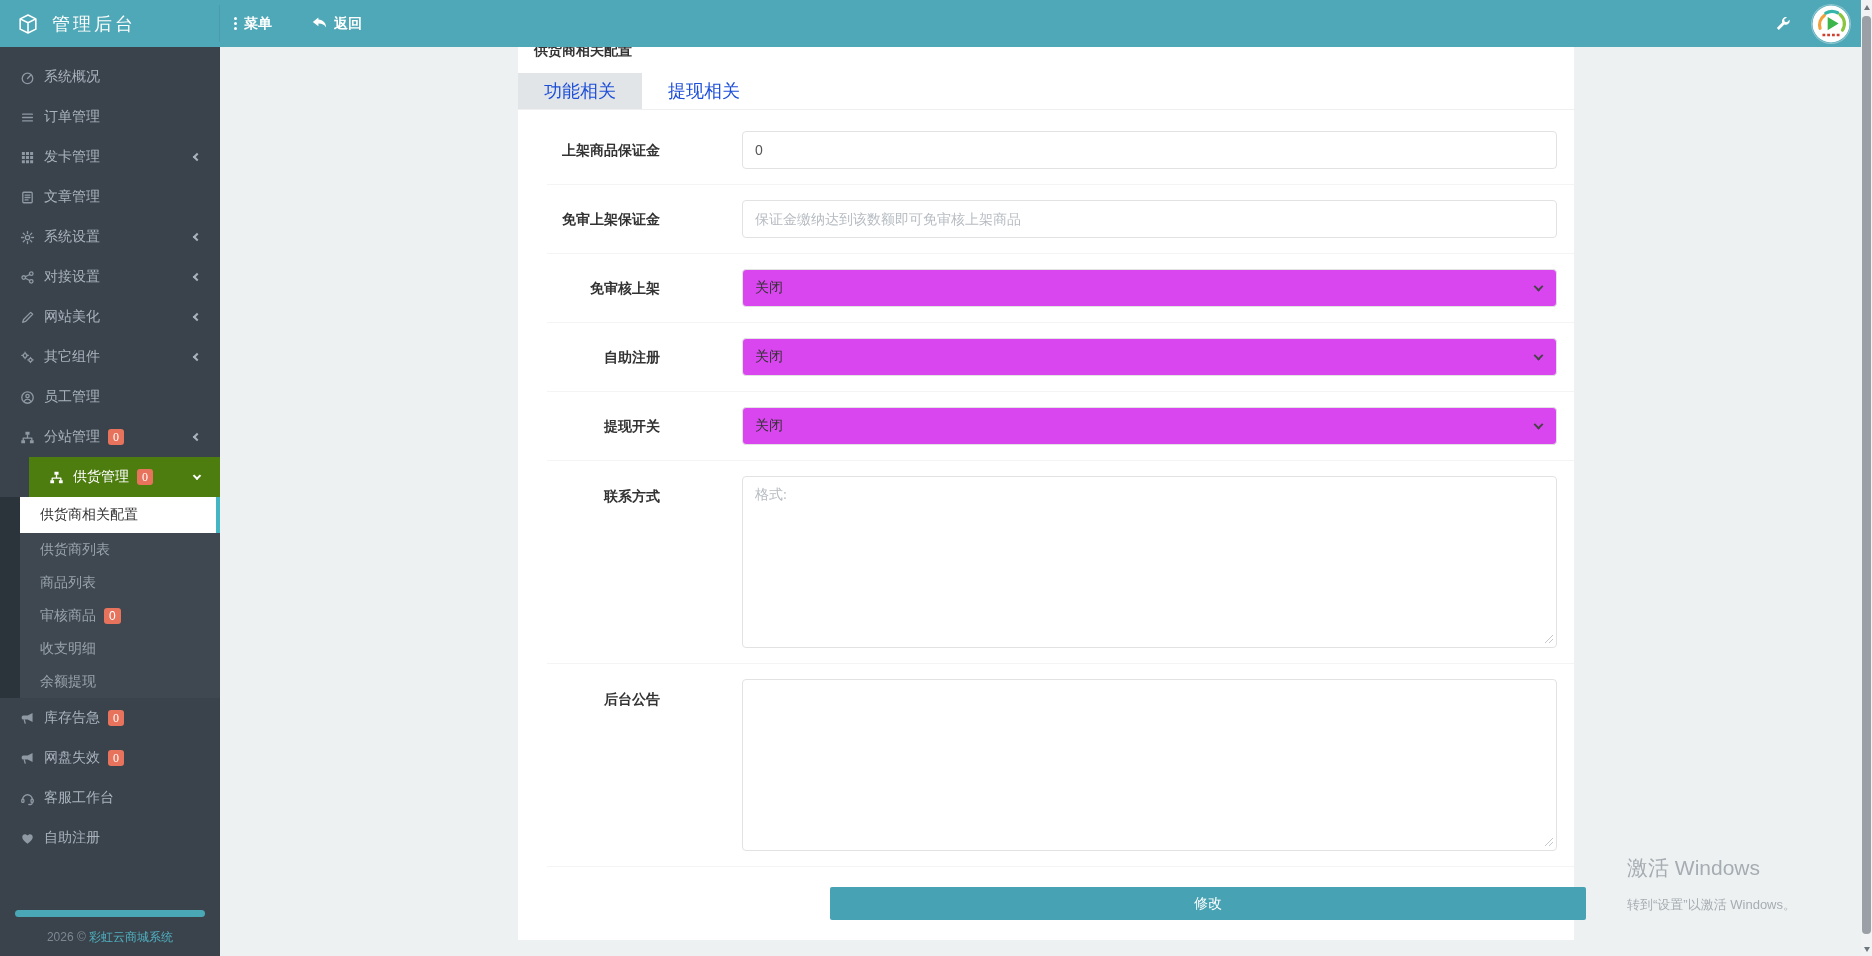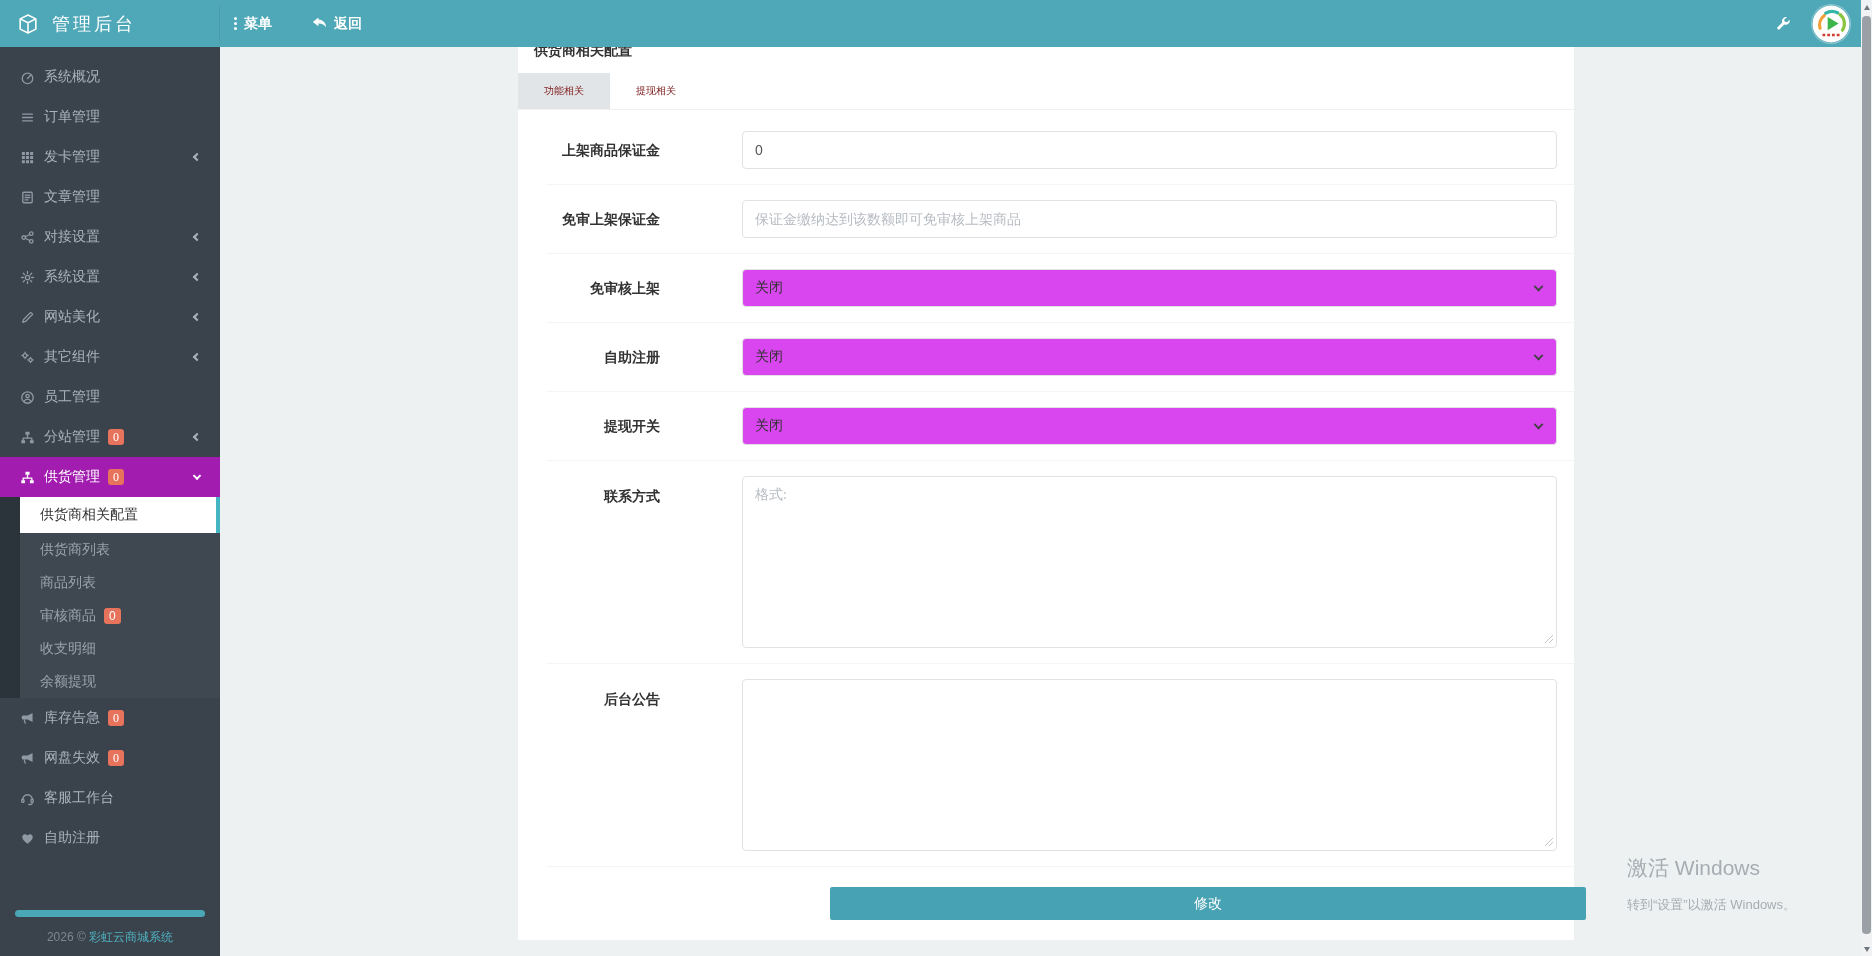--- a/index.html
+++ b/index.html
@@ -23,21 +23,21 @@
     box-shadow:0 0 0 1px rgba(255,255,255,.35); }
 
   
   .sidebar { position:fixed; top:47px; left:0; bottom:0; width:220px; background:#3a434c;
     z-index:40; overflow:hidden; }
   .menu { padding-top:10px; }
   .side-item { height:40px; display:flex; align-items:center; padding:0 14px 0 19px;
     color:#a9b3bd; font-size:14px; cursor:pointer; position:relative;font-family:Liberation Serif, serif; }
   .side-item .ic { width:16px; display:flex; justify-content:center; color:#8e99a3; }
   .side-label { margin-left:9px; }
-  .side-item.expanded { background:#a21caf; color:#fff; }
+  .side-item.expanded { background:#4d7c0f; color:#fff;margin-left:29px; }
   .side-item.expanded .ic { color:#fff; }
   .chev { width:6px; height:6px; border-left:2px solid currentColor; border-bottom:2px solid currentColor;
     position:absolute; right:20px; top:50%; }
   .chev.left  { transform:translateY(-50%) rotate(45deg); }
   .chev.down  { transform:translateY(-70%) rotate(-45deg); }
   .badge { margin-left:8px; background:#e8735c; color:#fff; font-size:12px; line-height:16px;
     padding:0 5px; border-radius:3px; min-width:16px; text-align:center; }
   .submenu { background:#2b333b; padding-left:20px; }
   .submenu-inner { background:#3f4851; }
   .sub-item { height:33px; display:flex; align-items:center; padding-left:20px;
@@ -49,21 +49,21 @@
   .accent-bar { height:7px; border-radius:4px; background:#4aa7b6; margin:0 15px 12px; }
   .copy { text-align:center; font-size:12px; color:#7d8791; }
   .copy a { color:#4fb0c0; text-decoration:none; cursor:pointer; }
 
   
   .main { position:fixed; top:47px; left:220px; right:0; bottom:0; overflow:hidden;
     background:#eef1f1; }
   .card { width:1056px; margin:-19px auto 0; background:#fff; padding-bottom:20px; }
   .card-title { padding:12px 16px 0; font-size:14px; font-weight:bold; color:#333; line-height:20px; }
   .tabs { display:flex; margin-top:13px; border-bottom:1px solid #f0f0f0; }
-  .tab { height:36px; line-height:36px; padding:0 26px; font-size:10px; color:#7f1d1d; cursor:pointer; }
+  .tab { height:36px; line-height:36px; padding:0 26px; font-size:18px; color:#1d4ed8; cursor:pointer; }
   .tab.active { background:#e2e5e7; }
   .form { padding-top:6px;margin-left:29px; }
   .form-row { display:flex; padding:15px 0; border-bottom:1px solid #f4f4f4; }
   .form-row:last-of-type { border-bottom:none; }
   .row-label { width:113px; margin-right:82px; text-align:right; font-size:14px; font-weight:bold;
     color:#333; line-height:38px; flex-shrink:0; }
   .row-label.top { line-height:20px; padding-top:10px; }
   .ctrl { flex:1; margin-right:17px; position:relative; }
   .tinput { width:100%; height:38px; border:1px solid #e2e2e2; border-radius:4px; padding:0 12px;
     font-size:14px; color:#555; font-family:inherit; background:#fff; outline:none; }
@@ -183,37 +183,37 @@
           <svg width="15" height="15" viewBox="0 0 16 16" fill="none" stroke="currentColor" stroke-width="1.4" stroke-linecap="round" stroke-linejoin="round">
             <rect x="3" y="2.4" width="10" height="11.2" rx="1"></rect>
             <path d="M5.4 5.4h5.2M5.4 8h5.2M5.4 10.6h3.2"></path>
           </svg>
         </span>
         <span class="side-label">文章管理</span>
       </div>
       <div class="side-item">
         <span class="ic">
           <svg width="15" height="15" viewBox="0 0 16 16" fill="none" stroke="currentColor" stroke-width="1.4" stroke-linecap="round" stroke-linejoin="round">
+            <circle cx="8" cy="8" r="2.3"></circle>
+            <path d="M8 1.6v2M8 12.4v2M1.6 8h2M12.4 8h2M3.5 3.5L4.9 4.9M11.1 11.1l1.4 1.4M12.5 3.5l-1.4 1.4M4.9 11.1l-1.4 1.4"></path>
+          </svg>
+        </span>
+        <span class="side-label">系统设置</span>
+        <span class="chev left"></span>
+      </div>
+      <div class="side-item">
+        <span class="ic">
+          <svg width="15" height="15" viewBox="0 0 16 16" fill="none" stroke="currentColor" stroke-width="1.4" stroke-linecap="round" stroke-linejoin="round">
             <circle cx="4" cy="8" r="1.9"></circle>
             <circle cx="12" cy="3.9" r="1.9"></circle>
             <circle cx="12" cy="12.1" r="1.9"></circle>
             <path d="M5.7 7.2l4.6-2.4M5.7 8.8l4.6 2.4"></path>
           </svg>
         </span>
         <span class="side-label">对接设置</span>
-        <span class="chev left"></span>
-      </div>
-      <div class="side-item">
-        <span class="ic">
-          <svg width="15" height="15" viewBox="0 0 16 16" fill="none" stroke="currentColor" stroke-width="1.4" stroke-linecap="round" stroke-linejoin="round">
-            <circle cx="8" cy="8" r="2.3"></circle>
-            <path d="M8 1.6v2M8 12.4v2M1.6 8h2M12.4 8h2M3.5 3.5L4.9 4.9M11.1 11.1l1.4 1.4M12.5 3.5l-1.4 1.4M4.9 11.1l-1.4 1.4"></path>
-          </svg>
-        </span>
-        <span class="side-label">系统设置</span>
         <span class="chev left"></span>
       </div>
       <div class="side-item">
         <span class="ic">
           <svg width="15" height="15" viewBox="0 0 16 16" fill="none" stroke="currentColor" stroke-width="1.4" stroke-linecap="round" stroke-linejoin="round">
             <path d="M2.8 13.2l1-3.1 7.6-7.6 2.1 2.1-7.6 7.6z"></path>
           </svg>
         </span>
         <span class="side-label">网站美化</span>
         <span class="chev left"></span>

